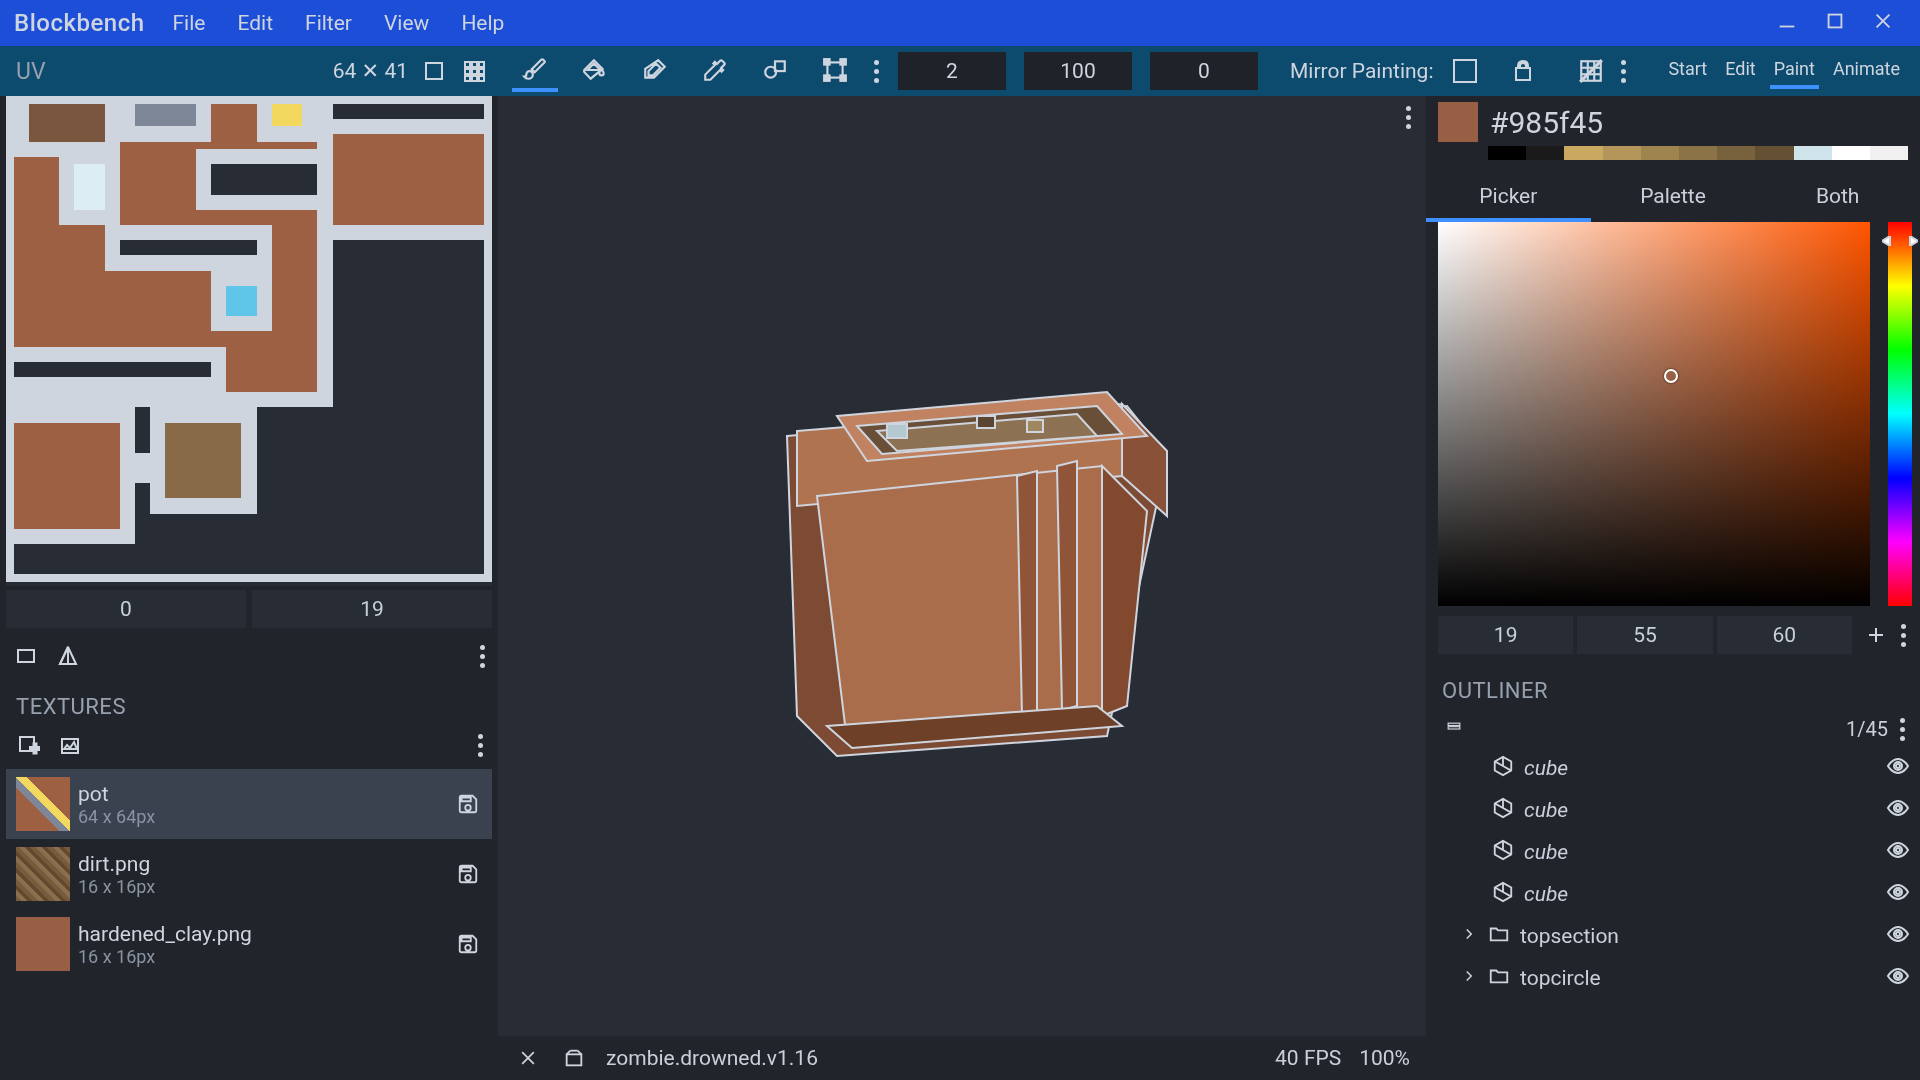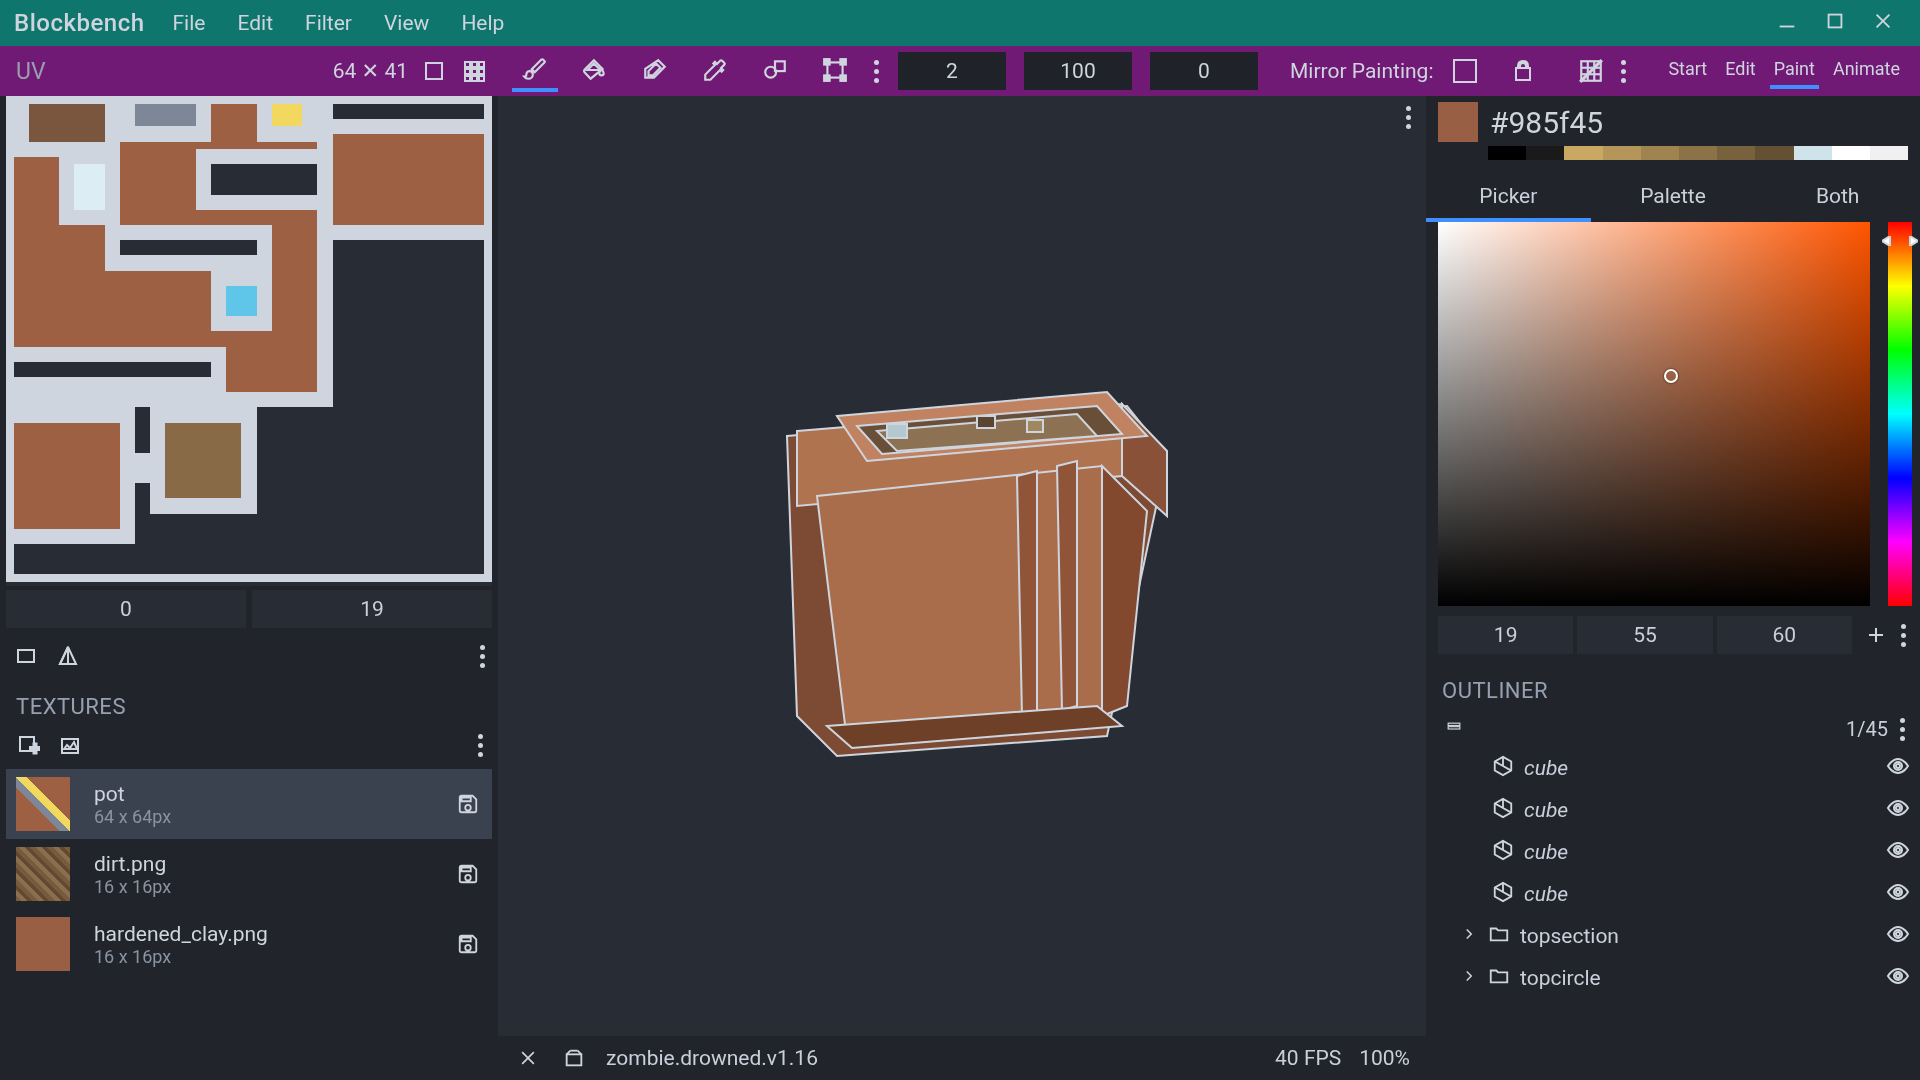--- a/index.html
+++ b/index.html
@@ -1,23 +1,23 @@
 <!DOCTYPE html>
 <html><head>
 <meta charset="utf-8">
 <style>
 * { margin: 0; padding: 0; box-sizing: border-box; font-family: -apple-system, BlinkMacSystemFont, "Segoe UI", Roboto, sans-serif; }
 body { background: #181a1f; color: #c9d0db; width: 1920px; height: 1080px; overflow: hidden; font-size: 18px; }
-.titlebar { height: 46px; display: flex; align-items: center; background: #0f766e; padding: 0 8px; }
+.titlebar { height: 46px; display: flex; align-items: center; background: #1d4ed8; padding: 0 8px; }
 .app-name { font-size: 24px; font-weight: 500; color: #cfd5de; padding: 0 14px 0 6px; letter-spacing: 0.5px; }
 .menu { display: flex; gap: 4px; }
 .menu-item { padding: 6px 14px; font-size: 21px; color: #cfd5de; cursor: pointer; }
 .win-controls { margin-left: auto; display: flex; gap: 26px; padding-right: 18px; }
 .win-controls svg { width: 22px; height: 22px; }
-.toolbar { height: 50px; display: flex; align-items: center; background: #701a75; }
+.toolbar { height: 50px; display: flex; align-items: center; background: #0c4a6e; }
 .left-tool-sec { width: 498px; display: flex; align-items: center; padding: 0 10px; gap: 12px; }
 .uv-label { font-size: 23px; color: #97a0af; flex: 1; padding-left: 6px; }
 .uv-size { font-size: 21px; color: #cfd5de; }
 .tool-icon { width: 28px; height: 28px; display: flex; align-items: center; justify-content: center; cursor: pointer; }
 .center-tools { display: flex; align-items: center; gap: 14px; padding-left: 14px; }
 .paint-tool { width: 46px; height: 42px; display: flex; align-items: center; justify-content: center; cursor: pointer; border-bottom: 3px solid transparent; }
 .paint-tool.active { border-bottom: 4px solid #3e90ff; }
 .num-input { width: 108px; height: 38px; background: #1f2229; border: none; color: #cfd5de; text-align: center; font-size: 21px; margin-left: 4px; }
 .mirror-label { font-size: 21px; color: #cfd5de; margin-left: 18px; }
 .mirror-check { width: 24px; height: 24px; border: 2px solid #cfd5de; margin-left: 6px; }
@@ -27,21 +27,21 @@
 .main { display: flex; height: 984px; }
 .left-panel { width: 498px; background: #21252b; display: flex; flex-direction: column; }
 .uv-editor { height: 490px; background: #282c34; position: relative; margin: 0 6px; }
 .uv-texture { position: absolute; inset: 0; }
 .uv-coords { display: flex; gap: 6px; padding: 4px 6px; }
 .uv-coord { flex: 1; height: 38px; background: #282c34; display: flex; align-items: center; justify-content: center; font-size: 21px; }
 .uv-tools { display: flex; align-items: center; gap: 14px; padding: 10px 12px; }
 .panel-header { font-size: 22px; color: #97a0af; padding: 14px 16px 8px; letter-spacing: 0.5px; }
 .tex-tools { display: flex; align-items: center; gap: 14px; padding: 4px 14px 10px; }
 .tex-list { flex: 1; overflow-y: auto; padding: 0 6px; }
-.tex-item { display: flex; align-items: center; height: 70px; padding: 6px 10px; gap: 24px; cursor: pointer; }
+.tex-item { display: flex; align-items: center; height: 70px; padding: 6px 10px; gap: 8px; cursor: pointer; }
 .tex-item.selected { background: #3a4250; }
 .tex-thumb { width: 54px; height: 54px; background: #8b5a3c; }
 .tex-info { flex: 1; }
 .tex-name { font-size: 21px; color: #cfd5de; }
 .tex-dim { font-size: 18px; color: #8a93a2; }
 .viewport { flex: 1; background: #282c34; position: relative; display: flex; flex-direction: column; }
 .view-area { flex: 1; position: relative; display: flex; align-items: center; justify-content: center; }
 .pot-render { width: 470px; height: 460px; position: relative; margin-top: -40px; }
 .statusbar { height: 44px; display: flex; align-items: center; padding: 0 16px; background: #21252b; gap: 18px; }
 .status-spacer { flex: 1; }

